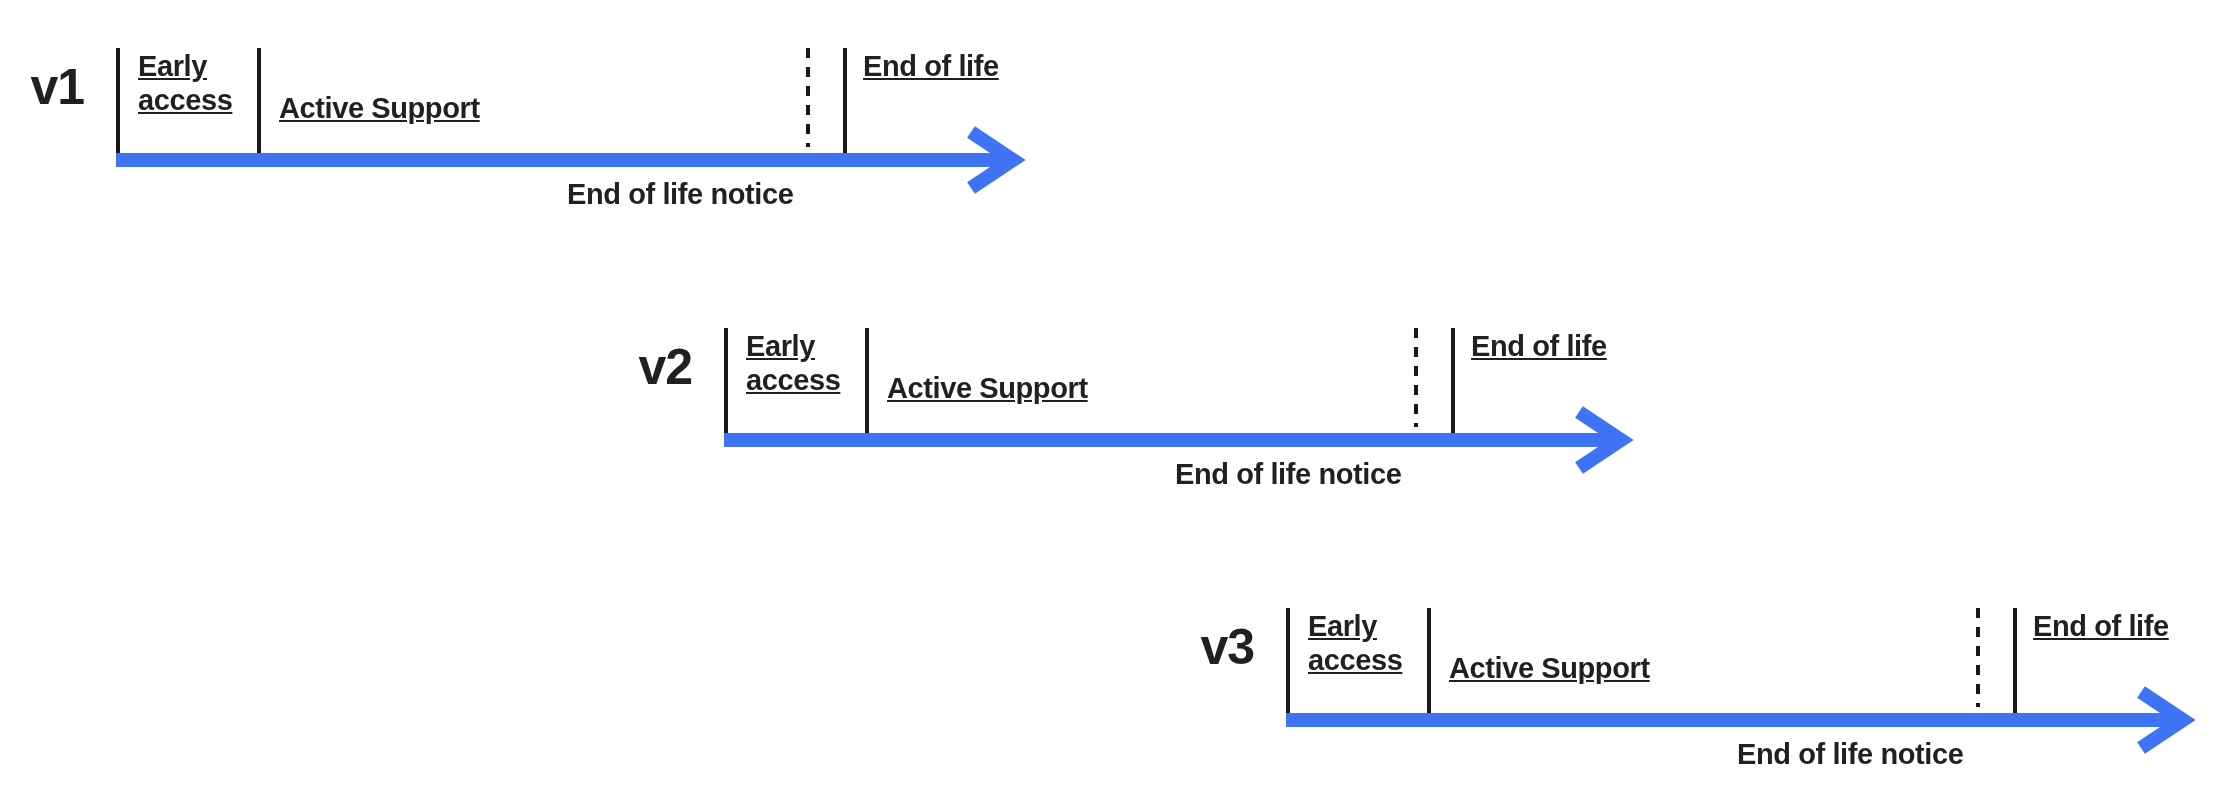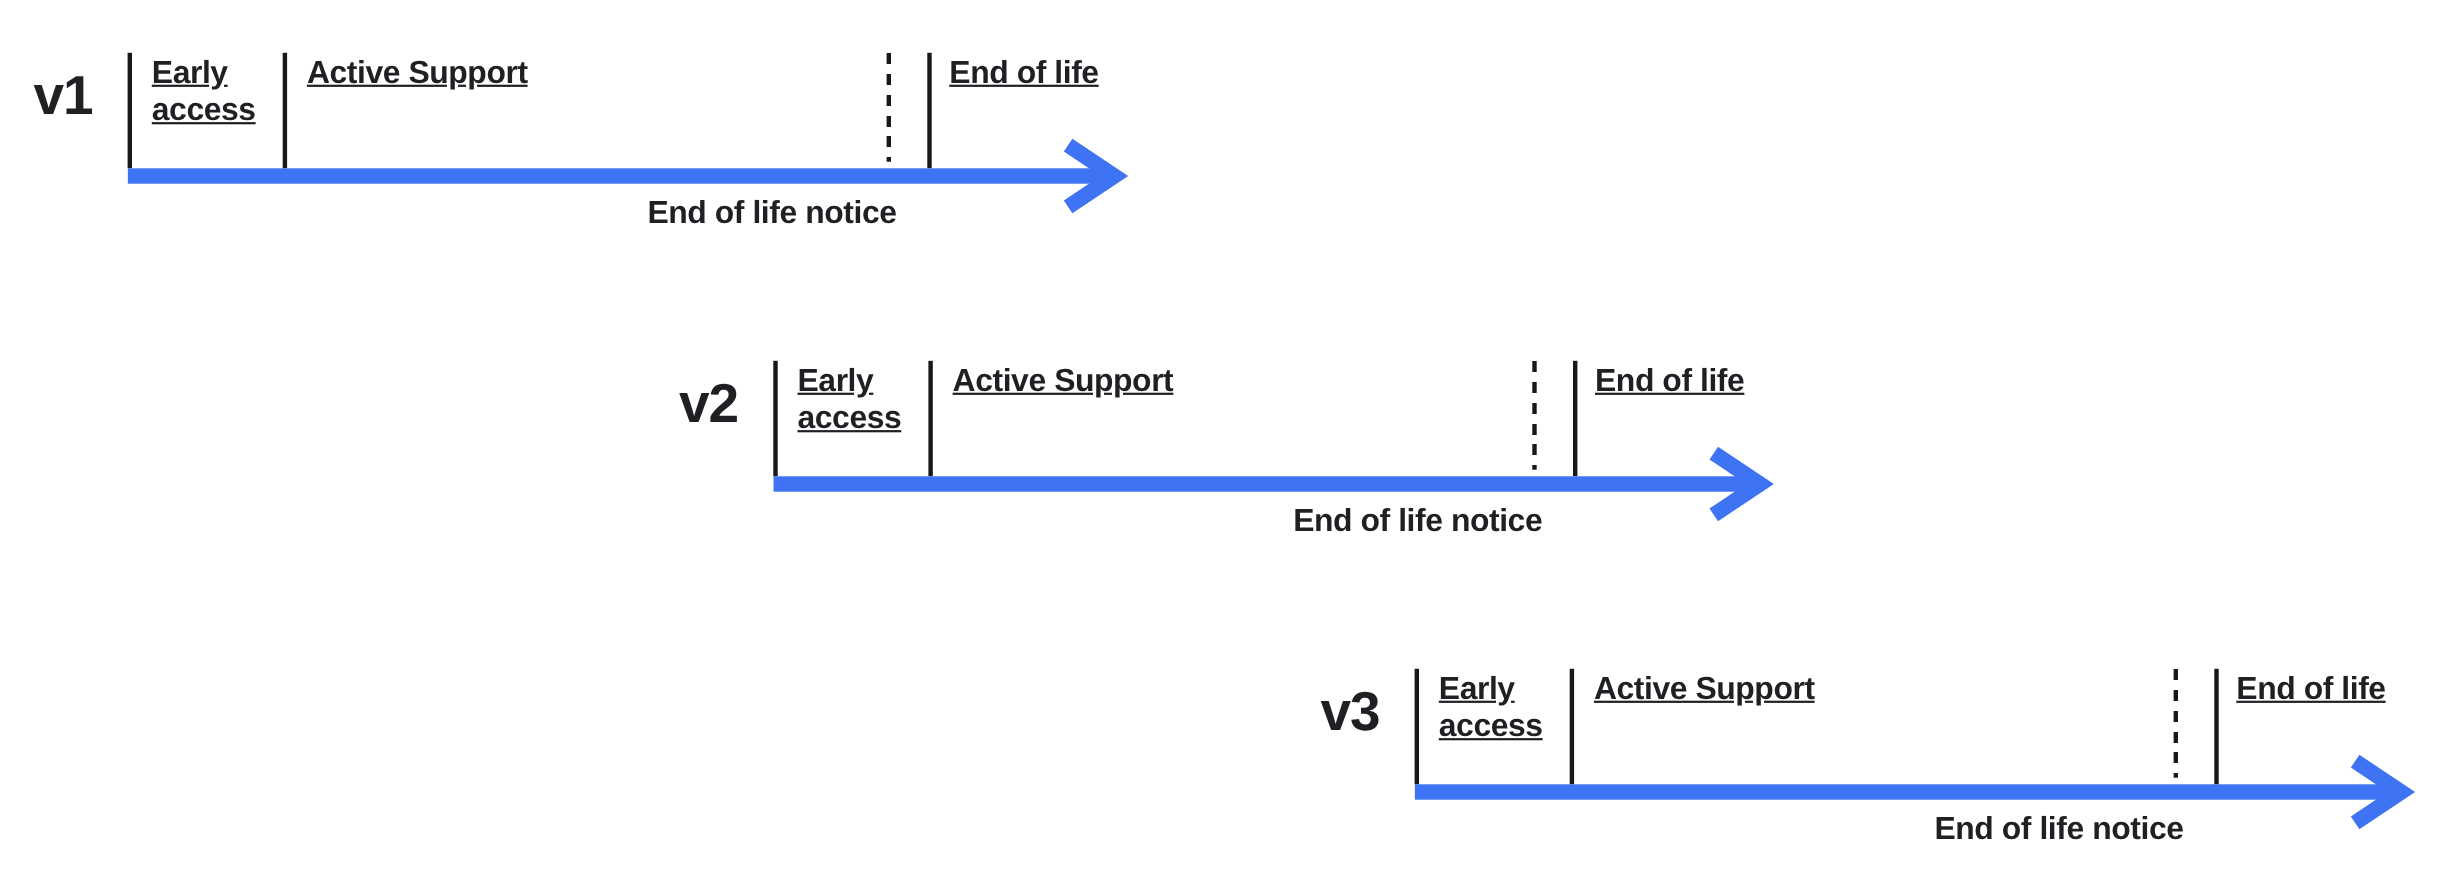--- a/index.html
+++ b/index.html
@@ -56,21 +56,21 @@
     top: 1px;
     font-size: 29px;
     line-height: 34px;
     font-weight: 700;
     letter-spacing: -0.4px;
     color: var(--text, #1f2023);
     white-space: nowrap;
     text-decoration: underline;
   }
   .phase-early  { left: 22px; width: 114px; white-space: normal; }
-  .phase-active { left: 163px; }
+  .phase-active { left: 163px; margin-top: 42px; }
   .phase-eol    { left: 747px; }
   .arrow {
     position: absolute;
     left: 0;
     top: 55px;
     width: 910px;
     height: 114px;
   }
   .arrow rect {
     fill: var(--accent, #3e73f4);
@@ -79,21 +79,21 @@
     fill: none;
     stroke: var(--accent, #3e73f4);
     stroke-width: 14;
     stroke-linejoin: miter;
   }
   .notice-label {
     position: absolute;
     top: 131px;
     left: 451px;
     width: 248px;
-    text-align: right;
+    text-align: left;
     font-size: 29px;
     line-height: 30px;
     font-weight: 700;
     letter-spacing: -0.4px;
     color: var(--text, #1f2023);
     white-space: nowrap;
   }
 </style>
 </head>
 <body>
@@ -112,21 +112,21 @@
       <div class="phase-label phase-active">Active Support</div>
       <div class="phase-label phase-eol">End of life</div>
 
       <svg class="arrow" viewBox="0 0 910 114" xmlns="http://www.w3.org/2000/svg">
         <rect x="0" y="50" width="888" height="14"></rect>
         <polyline points="855,29 897,57 855,85"></polyline>
       </svg>
 
       <div class="notice-label">End of life notice</div>
     </div>
-    <div class="timeline" style="left: 703px; top: 328px; padding-left: 16px;">
+    <div class="timeline" style="left: 724px; top: 328px; padding-left: 16px;">
       <div class="version-label">v2</div>
 
       <div class="tick tick-start"></div>
       <div class="tick tick-second"></div>
       <div class="tick tick-dashed"></div>
       <div class="tick tick-eol"></div>
 
       <div class="phase-label phase-early">Early access</div>
       <div class="phase-label phase-active">Active Support</div>
       <div class="phase-label phase-eol">End of life</div>

